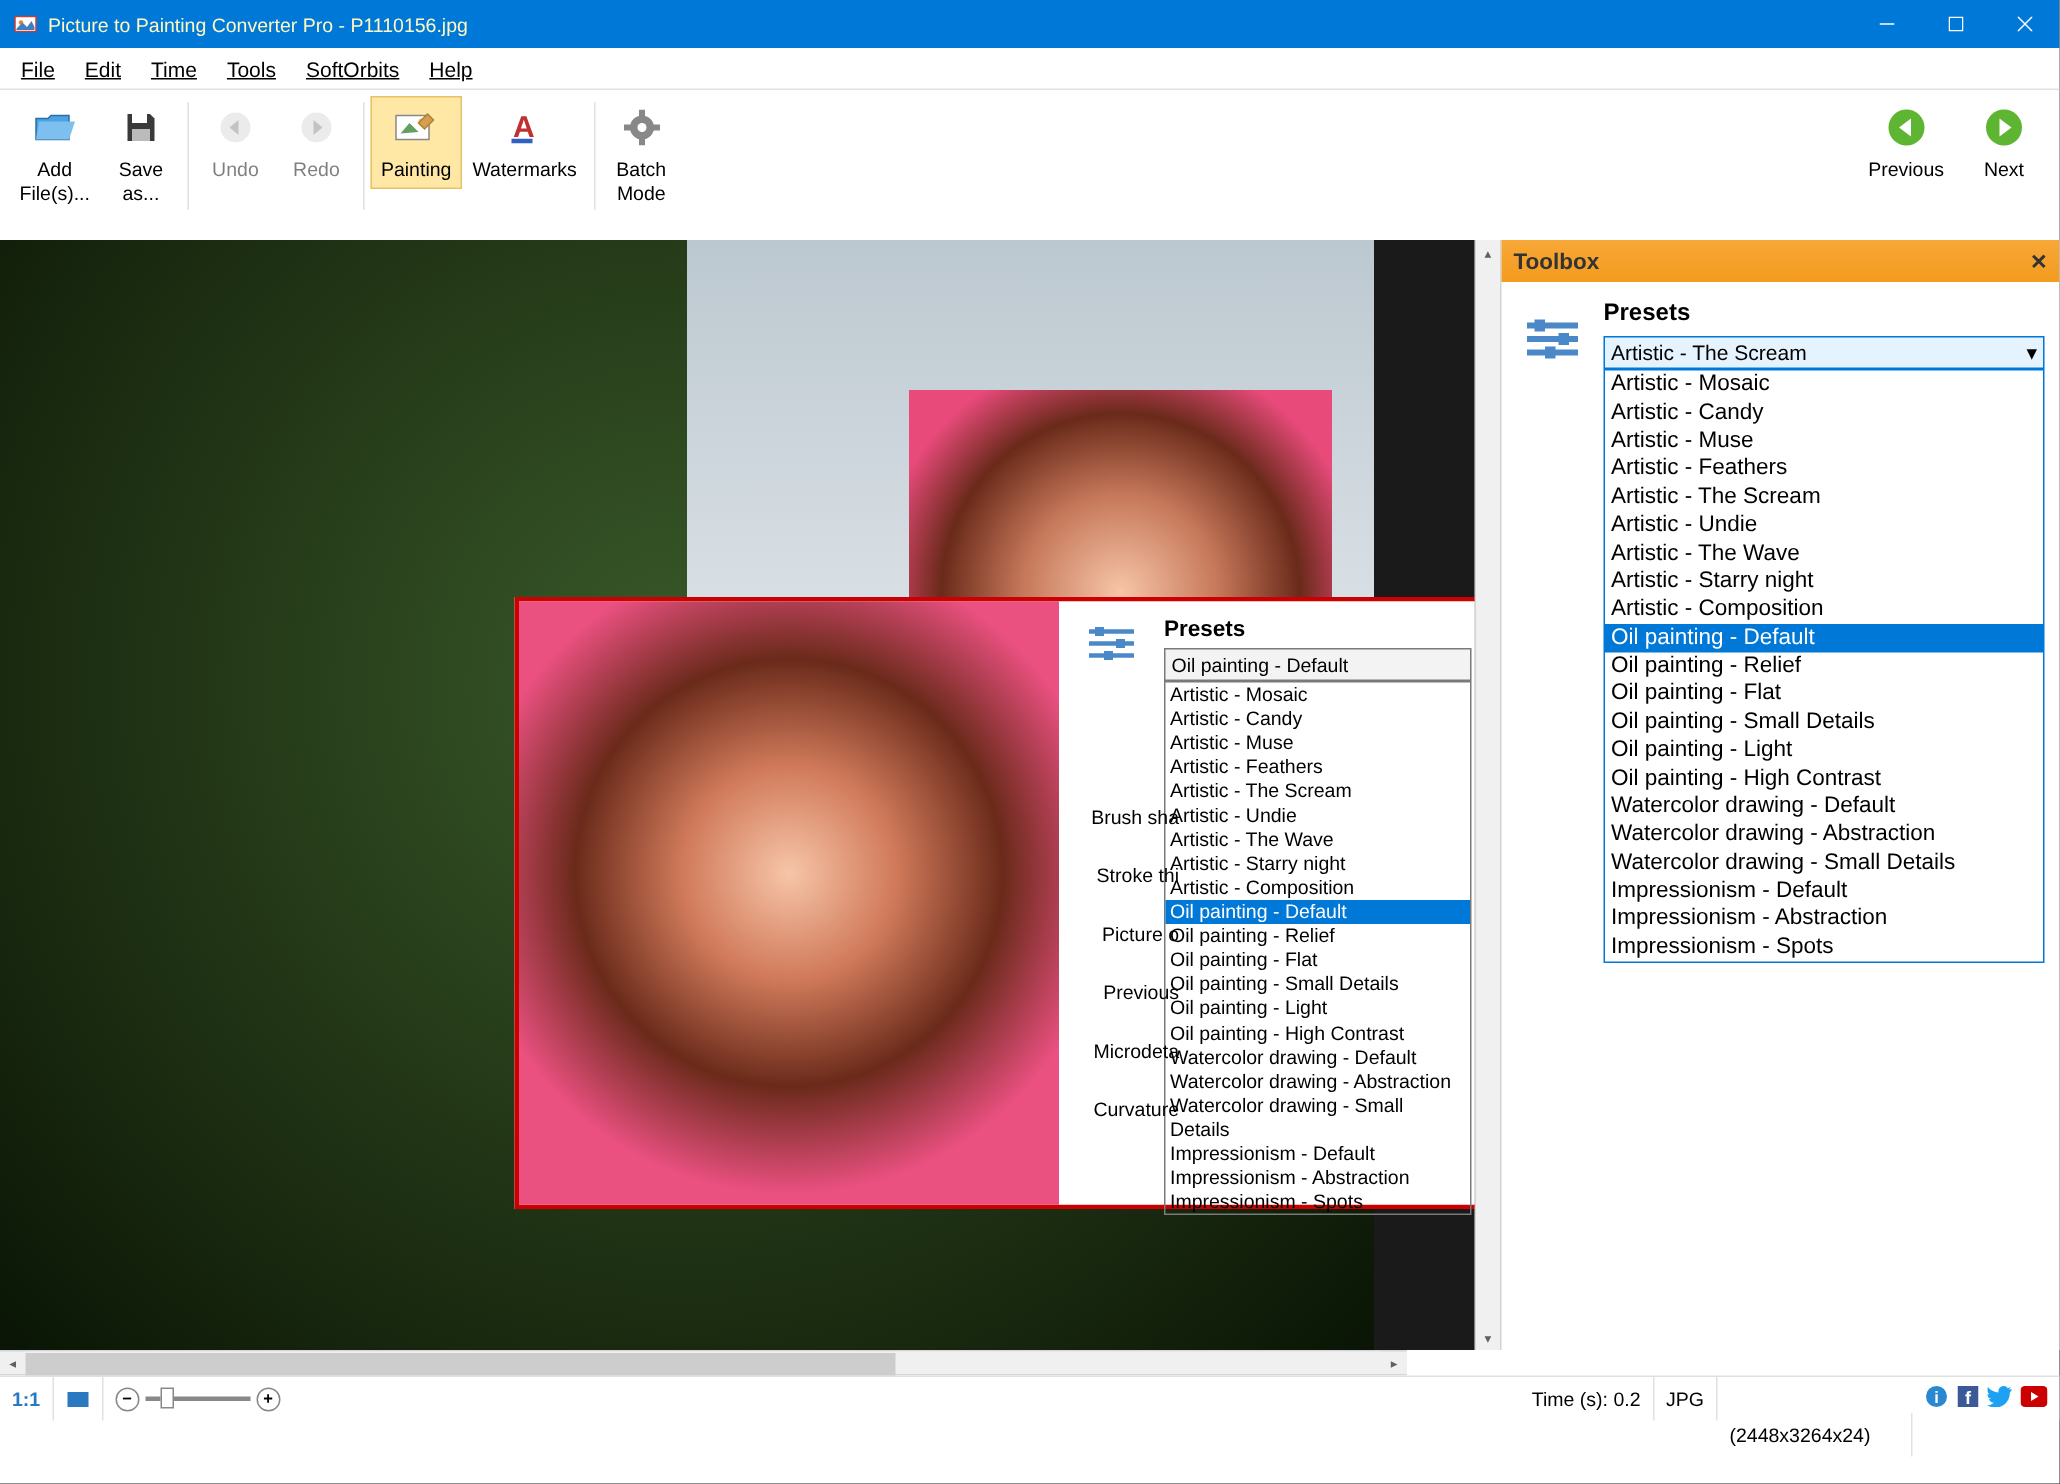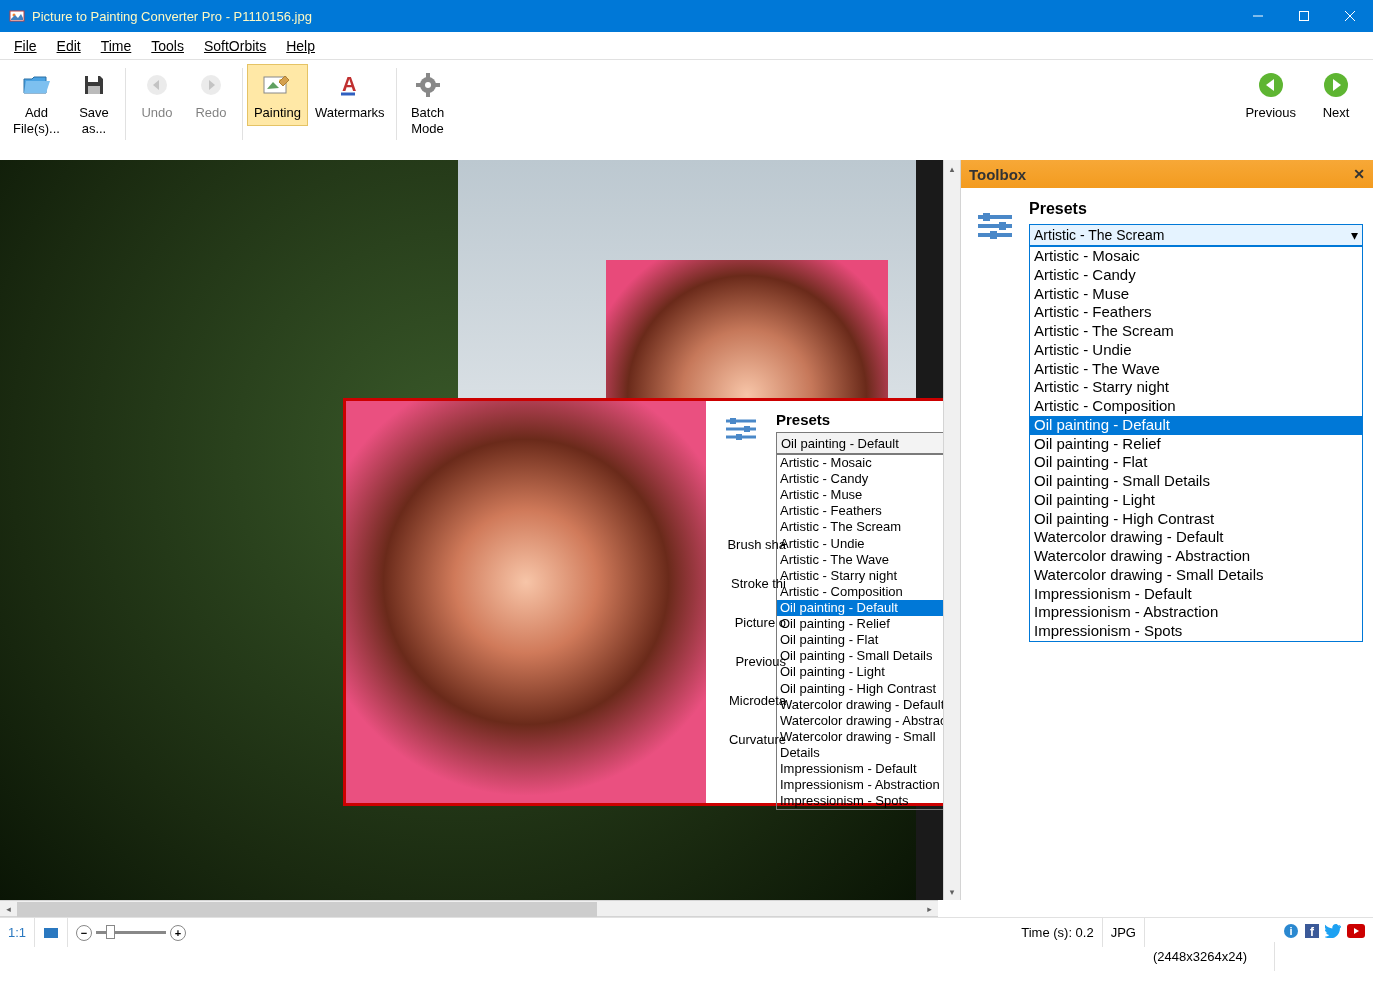--- a/index.html
+++ b/index.html
@@ -26,21 +26,21 @@
 .toolbar .sep { width: 1px; background: #e1e1e1; height: 72px; margin: 4px 4px; }
 .toolbar .nav-right { position: absolute; right: 10px; top: 4px; display: flex; gap: 6px; }
 
 
 .content { position: relative; height: 740px; background: #fff; display: flex; }
 .canvas-area { flex: 1; background: #1a1a1a; position: relative; overflow: hidden; }
 .canvas-scroll-v { width: 17px; background: #f0f0f0; border-left: 1px solid #d4d4d4; display: flex; flex-direction: column; }
 .canvas-scroll-v .arrow { height: 17px; display: flex; align-items: center; justify-content: center; font-size: 9px; color: #606060; }
 .canvas-scroll-v .track { flex: 1; background: #f0f0f0; }
 
-.toolbox { width: 413px; background: #fff; border-left: 1px solid #d4d4d4; position: relative; }
+.toolbox { width: 373px; background: #fff; border-left: 1px solid #d4d4d4; position: relative; }
 .toolbox-header { height: 28px; background: linear-gradient(#f7a837, #f39b1f); display: flex; align-items: center; padding: 0 8px; font-weight: bold; font-size: 15px; color: #333; }
 .toolbox-header .close-x { margin-left: auto; font-size: 14px; color: #333; }
 .toolbox-body { padding: 12px 10px; display: flex; gap: 10px; }
 .toolbox-body .sliders-icon { width: 48px; display: flex; align-items: flex-start; justify-content: center; padding-top: 12px; }
 .toolbox-body .presets-col { flex: 1; }
 .toolbox-body .presets-label { font-weight: bold; font-size: 16px; margin-bottom: 6px; }
 .preset-select { width: 100%; height: 22px; border: 1px solid #0078d7; background: #e5f3ff; font-size: 14px; padding: 0 4px; display: flex; align-items: center; justify-content: space-between; }
 .preset-list { border: 1px solid #0078d7; margin-top: 0; max-height: 440px; overflow-y: auto; font-size: 15px; }
 .preset-list .item { padding: 0 4px; line-height: 1.25; }
 .preset-list .item.highlight { background: #0078d7; color: #fff; }
@@ -336,21 +336,21 @@
 
 <div class="h-scroll" style="width:938px;">
   <div class="arrow">◂</div>
   <div class="track">
       <div class="thumb" style="left:0;width:580px;"></div>
     </div>
   <div class="arrow">▸</div>
 </div>
 
 <div class="statusbar">
-  <div class="seg" style="color:#2a78c0;font-weight:normal">1:1</div>
+  <div class="seg" style="color:#2a78c0;font-weight:bold">1:1</div>
   <div class="seg">
       <svg width="16" height="12" viewBox="0 0 16 12">
         <rect x="1" y="1" width="14" height="10" fill="#2a78c0"></rect>
       </svg>
     </div>
   <div class="zoom">
     <div class="circle-btn">−</div>
     <div class="slider-track">
         <div class="slider-thumb"></div>
       </div>

